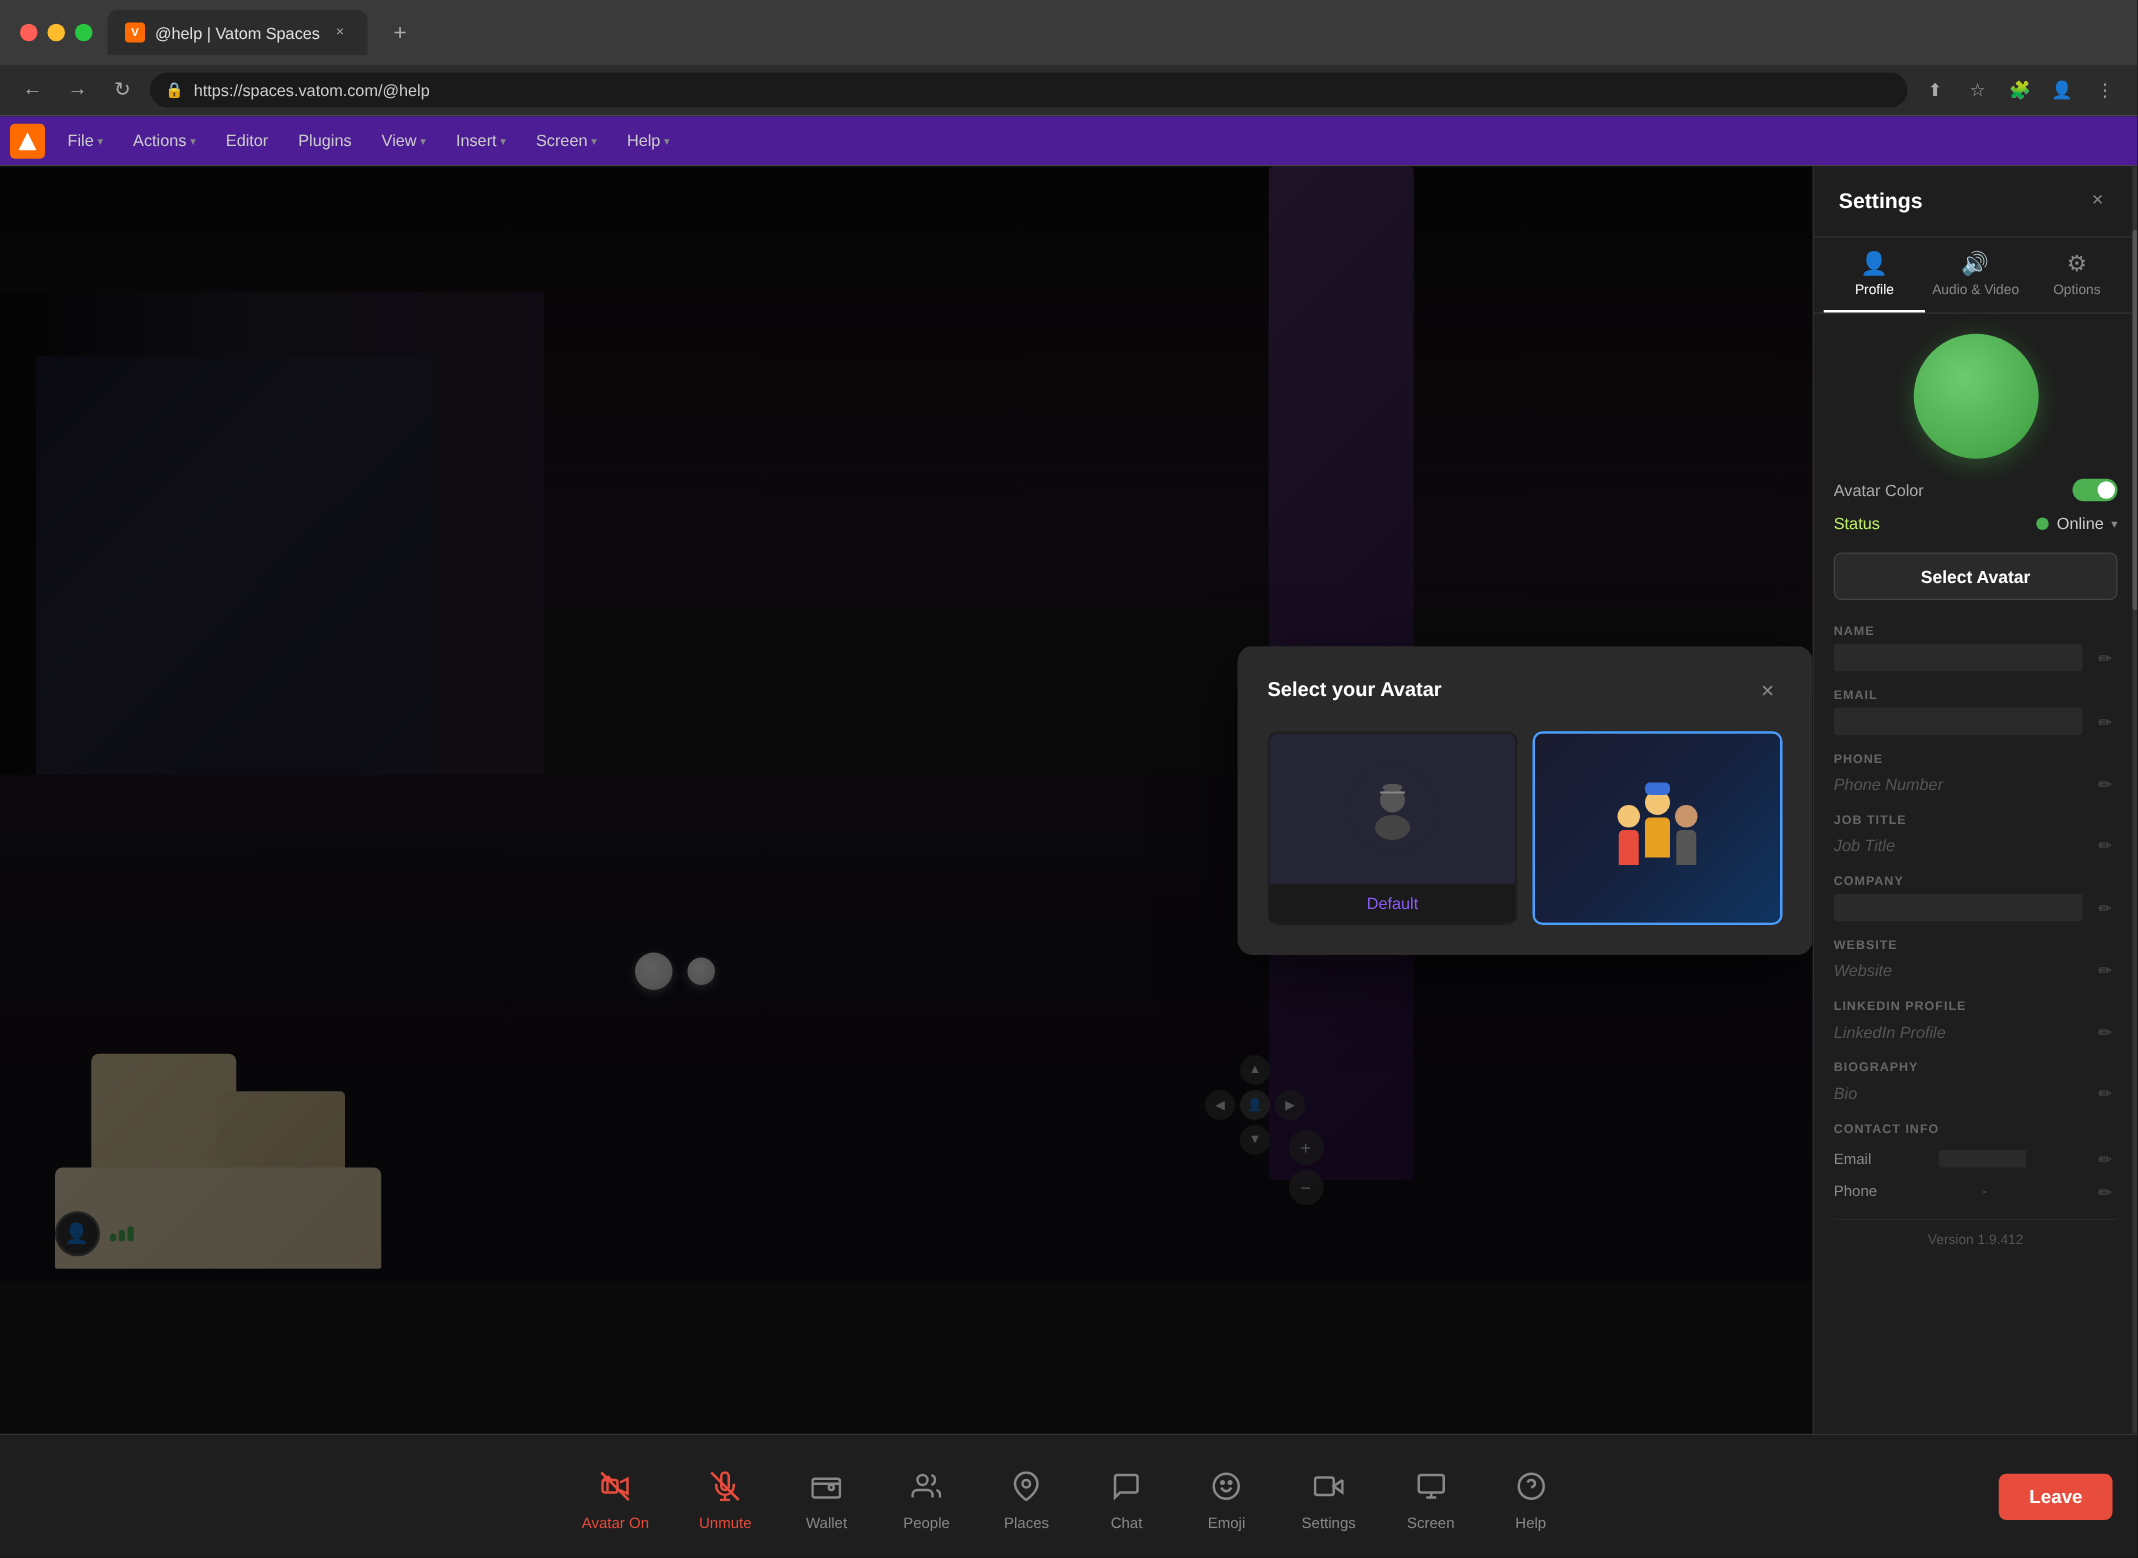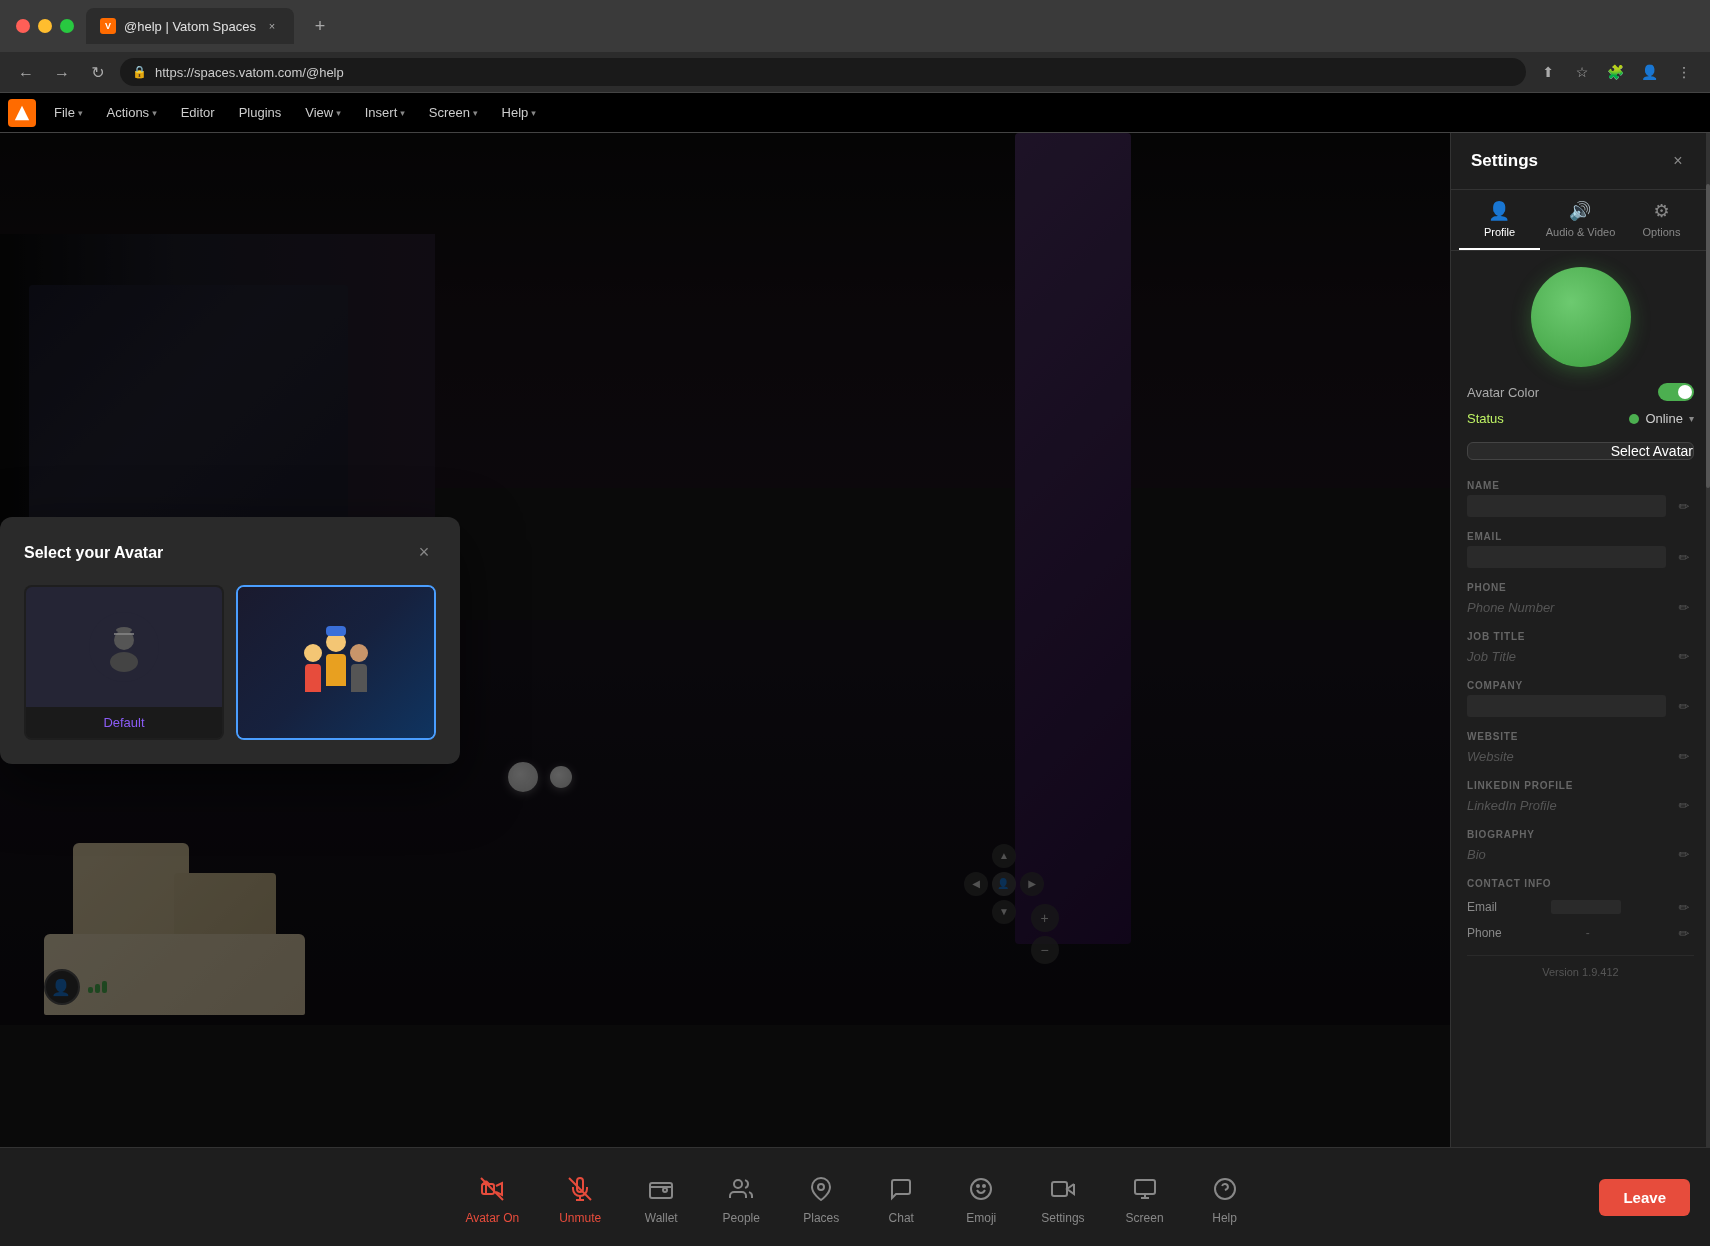--- a/index.html
+++ b/index.html
@@ -141,21 +141,21 @@
       width: 100%;
       height: calc(100% - 92px);
       display: flex;
       flex-direction: column;
       background: #1c1c1c;
     }
 
     
     .menu-bar {
       height: 40px;
-      background: #000000;
+      background: #4c1d95;
       display: flex;
       align-items: center;
       padding: 0 8px;
       gap: 4px;
       border-bottom: 1px solid #444;
     }
     .menu-logo {
       width: 28px;
       height: 28px;
       background: #ff6b00;
@@ -534,25 +534,27 @@
       height: 10px;
       border-radius: 50%;
       background: #4caf50;
     }
 
     .select-avatar-btn {
       width: 100%;
       background: #2a2a2a;
       border: 1px solid #444;
       border-radius: 6px;
+      padding: 10px;
       color: #fff;
       font-size: 14px;
-      text-align: right;
+      text-align: center;
       cursor: pointer;
       margin-bottom: 20px;
+      font-weight: bold;
     }
 
     
     .field-group {
       margin-bottom: 14px;
     }
     .field-label {
       font-size: 10px;
       font-weight: 600;
       color: #666;
@@ -623,21 +625,21 @@
       border-top: 1px solid #2a2a2a;
     }
 
     
     .modal-overlay {
       position: absolute;
       top: 0; left: 0; right: 0; bottom: 0;
       background: rgba(0,0,0,0.6);
       display: flex;
       align-items: center;
-      justify-content: flex-start;
+      justify-content: flex-end;
       z-index: 100;
     }
     .modal {
       background: #2a2a2a;
       border-radius: 12px;
       width: 460px;
       padding: 24px;
       position: relative;
       box-shadow: 0 20px 60px rgba(0,0,0,0.6);
     }

